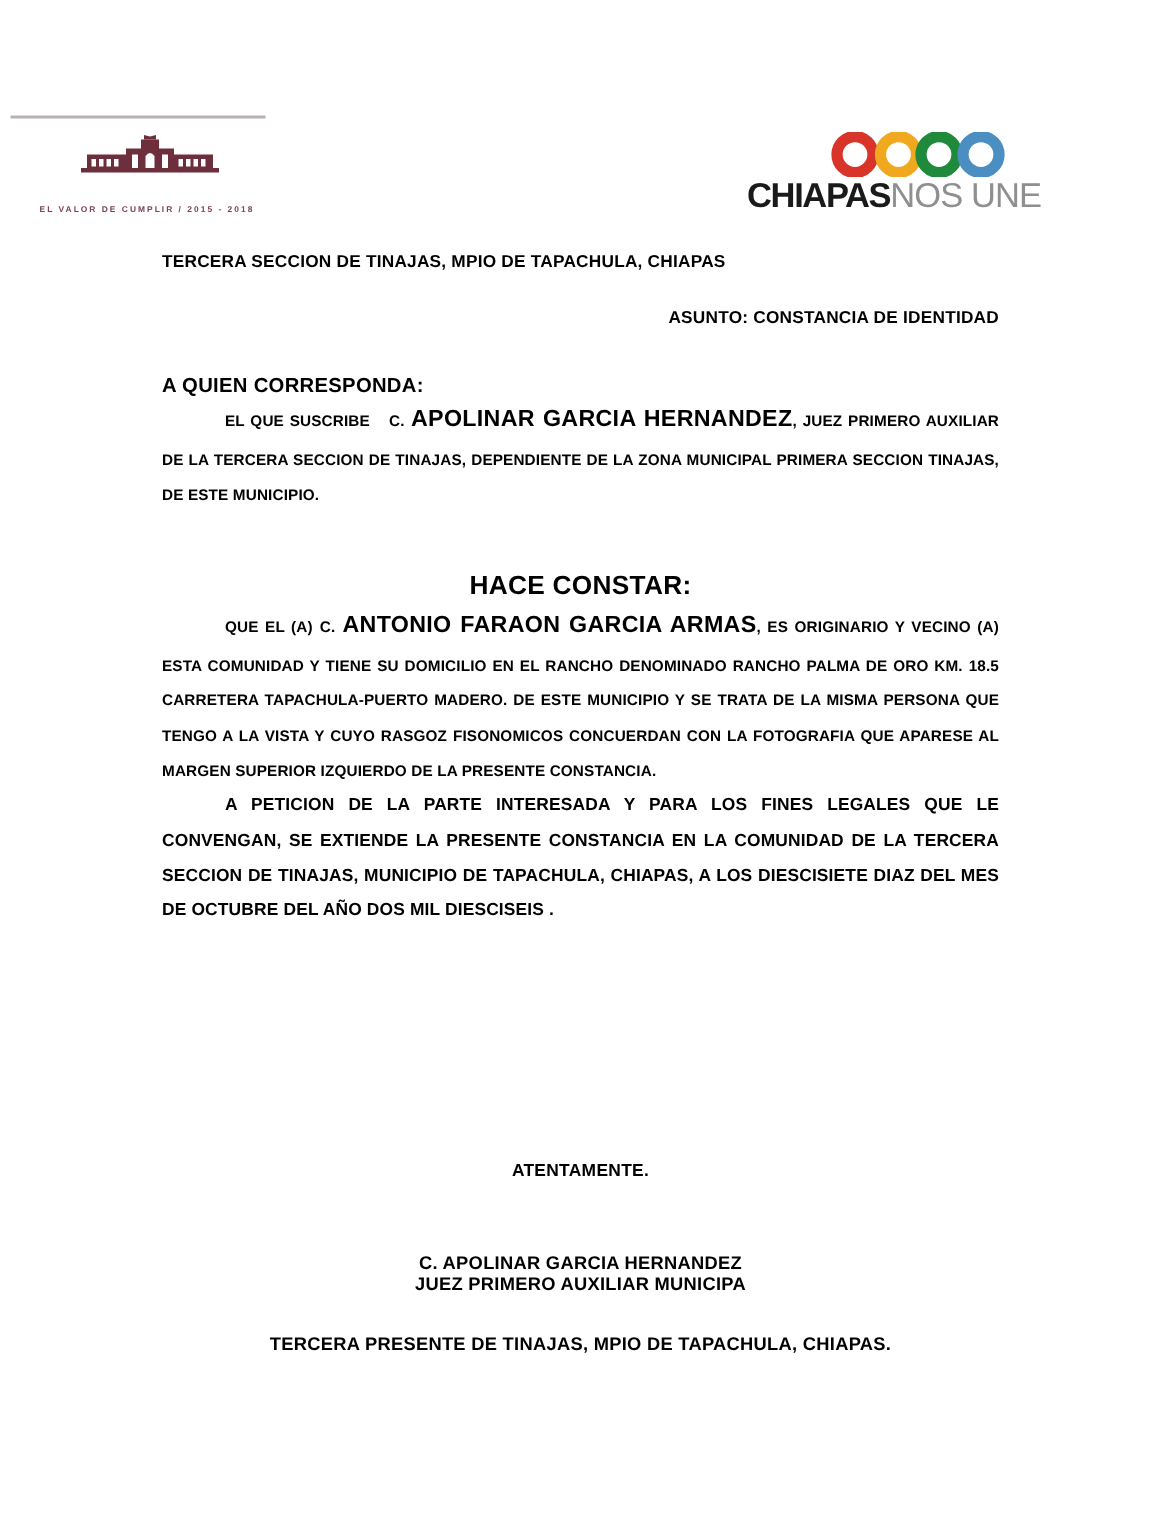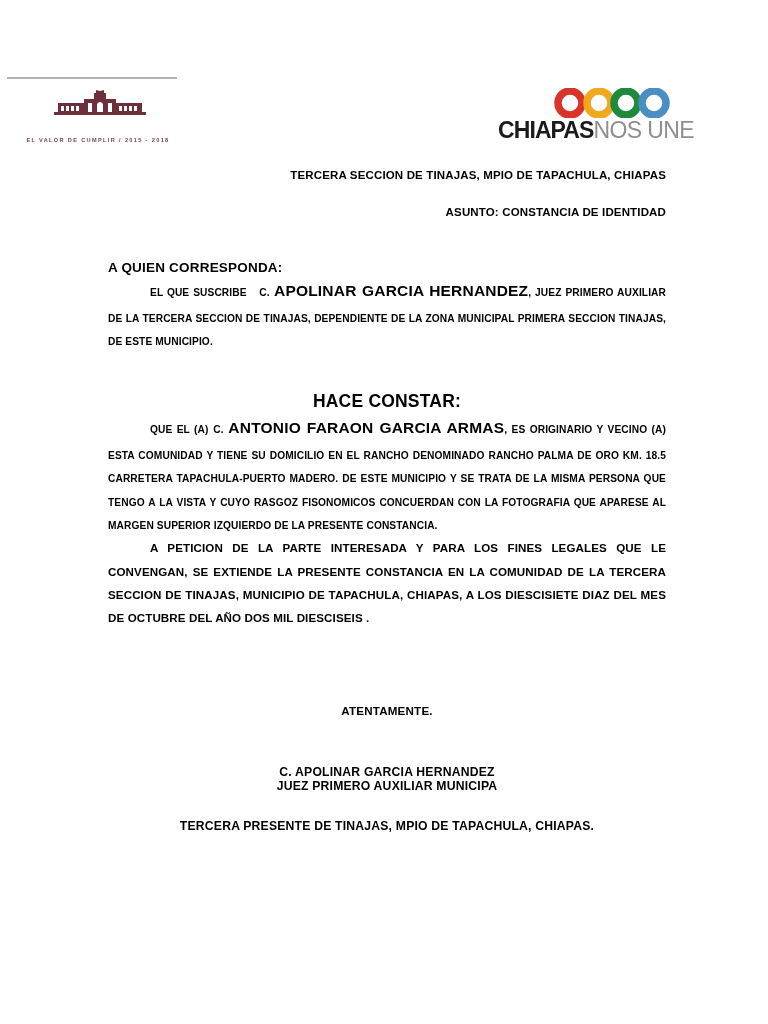--- a/index.html
+++ b/index.html
@@ -127,37 +127,37 @@
     position: absolute;
     left: 108px;
     top: 168px;
     width: 558px;
   }
 
   .line-head {
     font-weight: bold;
     font-size: 11.5px;
     letter-spacing: 0.15px;
-    text-align: right;
+    text-align: left;
     line-height: 1.35;
     margin: 0 0 0 0;
   }
   .line-asunto {
     font-weight: bold;
     font-size: 11.5px;
     letter-spacing: 0.15px;
     text-align: right;
     line-height: 1.35;
     margin-top: 21px;
   }
   .addressee {
     font-weight: bold;
     font-size: 13.5px;
     letter-spacing: 0.2px;
-    margin-top: 40px;
+    margin-top: 29px;
     text-align: left;
   }
 
   p.para {
     font-weight: bold;
     font-size: 11.6px;
     letter-spacing: 0.1px;
     line-height: 2.0;
     text-align: justify;
     text-justify: inter-word;
@@ -184,21 +184,21 @@
     font-weight: bold;
     font-size: 17.5px;
     letter-spacing: 0.2px;
     margin-top: 38px;
   }
 
   
   .sign-block {
     position: absolute;
     left: 108px;
-    top: 704px;
+    top: 774px;
     width: 558px;
     text-align: center;
   }
   .sign-atentamente {
     font-weight: bold;
     font-size: 11.6px;
     letter-spacing: 0.2px;
   }
   .sign-name {
     font-weight: bold;

